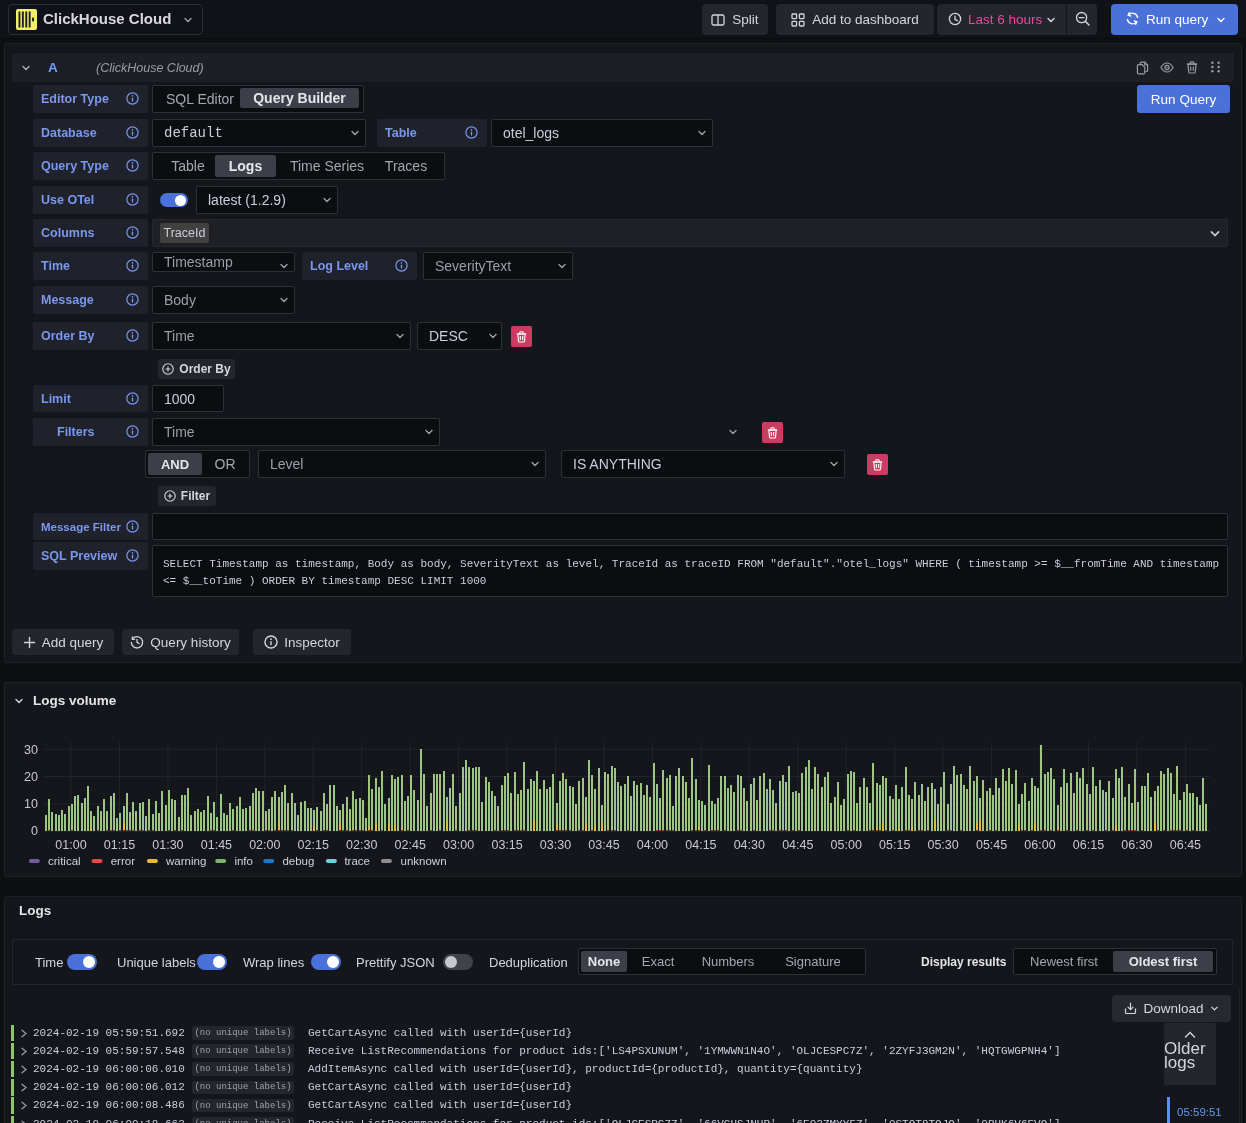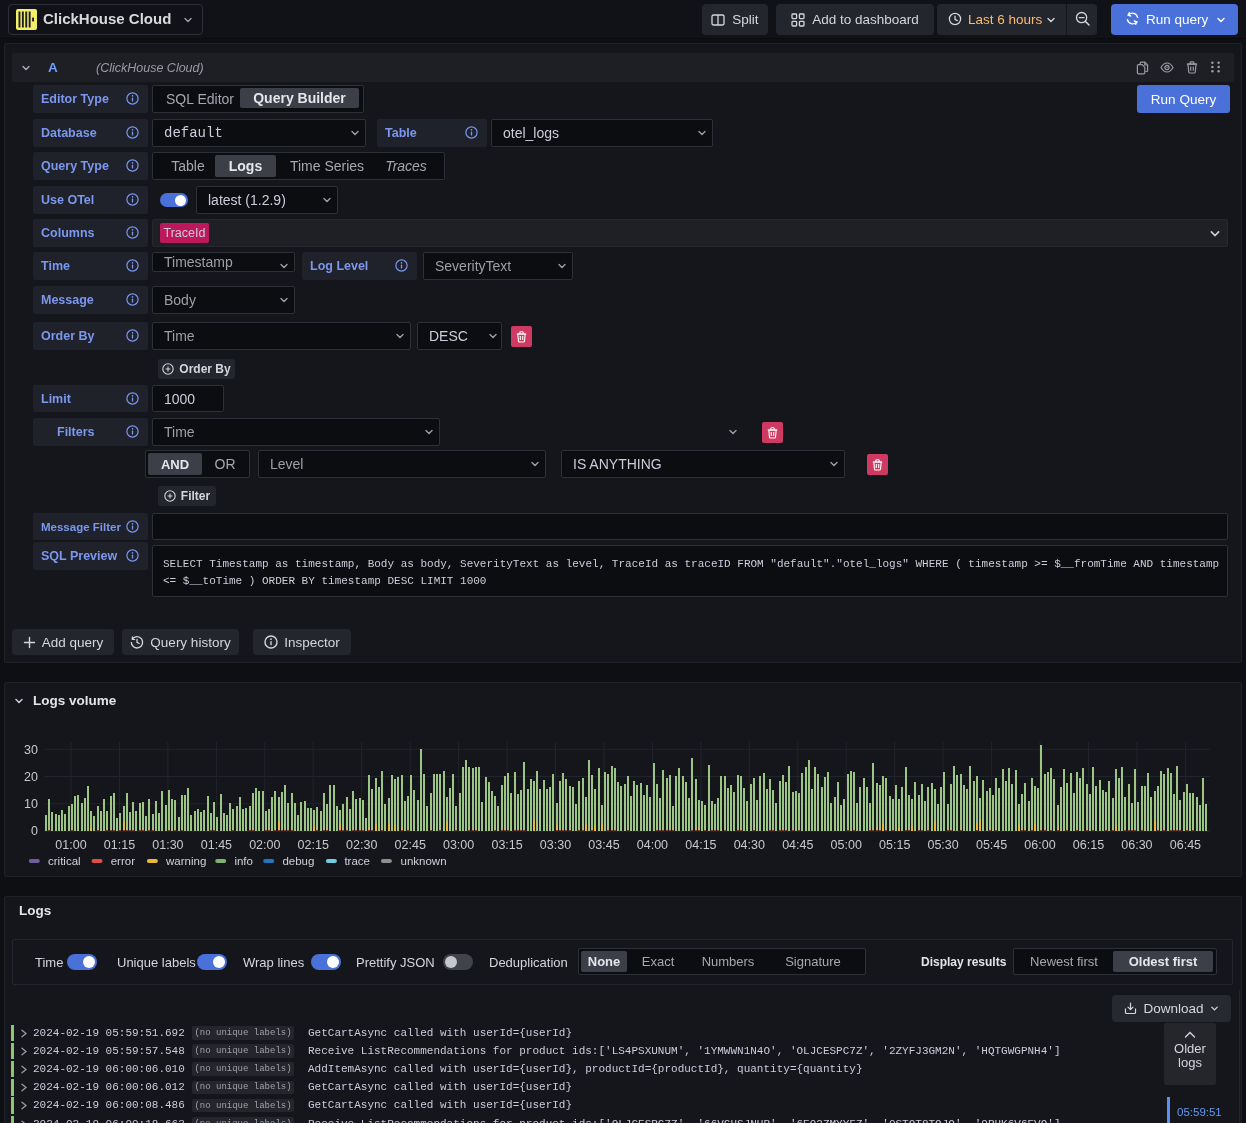--- a/index.html
+++ b/index.html
@@ -63,21 +63,21 @@
  </svg>
  <span>Add to dashboard</span>
 </div>
 
 <div class="abs" style="left:937px;top:4px;width:160px;height:31px;background:#24262d;border-radius:4px;"></div>
 <div class="abs" style="left:1066px;top:4px;width:1px;height:31px;background:#15161a;"></div>
 <svg style="left:948px;top:12px;" width="14" height="14" viewBox="0 0 14 14">
       <circle cx="7" cy="7" r="5.6" fill="none" stroke="#d5d6dd" stroke-width="1.3"></circle>
       <path d="M7 4.2 L7 7.3 L9.3 8.6" fill="none" stroke="#d5d6dd" stroke-width="1.3" stroke-linecap="round"></path>
     </svg>
-<div class="abs" style="left:968px;top:11.5px;font-size:13.5px;font-weight:500;color:#fdba74;">Last 6 hours</div>
+<div class="abs" style="left:968px;top:11.5px;font-size:13.5px;font-weight:500;color:#ec4899;">Last 6 hours</div>
 <svg class="caret" style="left:1046px;top:15px;" viewBox="0 0 10 10">
       <path d="M2 3.5 L5 6.5 L8 3.5" stroke="#d5d6dd" stroke-width="1.4" fill="none" stroke-linecap="round"></path>
     </svg>
 <svg style="left:1075px;top:11px;" width="16" height="16" viewBox="0 0 16 16">
       <circle cx="6.6" cy="6.6" r="5.1" fill="none" stroke="#d5d6dd" stroke-width="1.3"></circle>
       <line x1="10.5" y1="10.5" x2="14" y2="14" stroke="#d5d6dd" stroke-width="1.5" stroke-linecap="round"></line>
       <line x1="4.2" y1="6.6" x2="9" y2="6.6" stroke="#d5d6dd" stroke-width="1.3" stroke-linecap="round"></line>
     </svg>
 
 <div class="abs" style="left:1111px;top:4px;width:127px;height:31px;background:#4a70d9;border-radius:4px;"></div>
@@ -171,21 +171,21 @@
     </div>
     <svg style="left:126px;top:159px;" width="13" height="13" viewBox="0 0 13 13">
       <circle cx="6.5" cy="6.5" r="5.6" fill="none" stroke="#7b97ee" stroke-width="1.2"></circle>
       <circle cx="6.5" cy="3.9" r="0.8" fill="#7b97ee"></circle>
       <rect x="5.85" y="5.6" width="1.3" height="4" rx="0.6" fill="#7b97ee"></rect>
     </svg>
 <div class="rgroup" style="left:152px;top:152px;width:293px;"></div>
 <div class="ropt" style="left:162px;top:152px;width:52px;height:28px;">Table</div>
 <div class="chip" style="left:215px;top:155px;width:61px;height:22px;font-size:14px;">Logs</div>
 <div class="ropt" style="left:283px;top:152px;width:88px;height:28px;">Time Series</div>
-<div class="ropt" style="left:376px;top:152px;width:60px;height:28px;font-style:italic;">Traces</div>
+<div class="ropt" style="left:376px;top:152px;width:60px;height:28px;">Traces</div>
 <div class="lbl" style="left:33px;top:186px;width:115px;height:28px;">
       <span>Use OTel</span>
     </div>
     <svg style="left:126px;top:193px;" width="13" height="13" viewBox="0 0 13 13">
       <circle cx="6.5" cy="6.5" r="5.6" fill="none" stroke="#7b97ee" stroke-width="1.2"></circle>
       <circle cx="6.5" cy="3.9" r="0.8" fill="#7b97ee"></circle>
       <rect x="5.85" y="5.6" width="1.3" height="4" rx="0.6" fill="#7b97ee"></rect>
     </svg>
 <div class="toggle" style="left:160px;top:193px;width:28px;height:14px;background:#4a70d9;">
       <div class="knob" style="left:15px;top:1.5px;width:11px;height:11px;"></div>
@@ -198,21 +198,21 @@
     </svg>
 <div class="lbl" style="left:33px;top:219px;width:115px;height:28px;">
       <span>Columns</span>
     </div>
     <svg style="left:126px;top:226px;" width="13" height="13" viewBox="0 0 13 13">
       <circle cx="6.5" cy="6.5" r="5.6" fill="none" stroke="#7b97ee" stroke-width="1.2"></circle>
       <circle cx="6.5" cy="3.9" r="0.8" fill="#7b97ee"></circle>
       <rect x="5.85" y="5.6" width="1.3" height="4" rx="0.6" fill="#7b97ee"></rect>
     </svg>
 <div class="abs" style="left:152px;top:219px;width:1076px;height:28px;background:#1e2026;border:1px solid #26282e;border-radius:2px;"></div>
-    <div class="abs" style="left:160px;top:223px;width:49px;height:20px;background:#be185d;border-radius:2px;display:flex;align-items:center;justify-content:center;color:#ccccdc;font-size:12.5px;">TraceId</div>
+    <div class="abs" style="left:160px;top:223px;width:49px;height:20px;background:#404040;border-radius:2px;display:flex;align-items:center;justify-content:center;color:#ccccdc;font-size:12.5px;">TraceId</div>
     <svg class="caret" style="left:1209px;top:228px;width:12px;height:12px;" viewBox="0 0 10 10">
       <path d="M2 3.3 L5 6.3 L8 3.3" stroke="#c7c8cd" stroke-width="1.5" fill="none" stroke-linecap="round"></path>
     </svg>
 <div class="lbl" style="left:33px;top:252px;width:115px;height:28px;">
       <span>Time</span>
     </div>
     <svg style="left:126px;top:259px;" width="13" height="13" viewBox="0 0 13 13">
       <circle cx="6.5" cy="6.5" r="5.6" fill="none" stroke="#7b97ee" stroke-width="1.2"></circle>
       <circle cx="6.5" cy="3.9" r="0.8" fill="#7b97ee"></circle>
       <rect x="5.85" y="5.6" width="1.3" height="4" rx="0.6" fill="#7b97ee"></rect>
@@ -1079,16 +1079,16 @@
 <svg style="left:20px;top:1119.5px;" width="8" height="9" viewBox="0 0 8 9">
       <path d="M2 1.2 L6 4.5 L2 7.8" stroke="#9a9ba3" stroke-width="1.3" fill="none" stroke-linecap="round"></path>
     </svg>
 <div class="abs mono" style="left:33px;top:1117.5px;font-size:11px;color:#ccccdc;white-space:pre;">2024-02-19 06:00:18.663</div>
 <div class="abs mono" style="left:192px;top:1117.0px;width:102px;height:13.5px;background:#24262c;border-radius:2px;color:#9fa1aa;font-size:9px;display:flex;align-items:center;justify-content:center;">(no unique labels)</div>
 <div class="abs mono" style="left:308px;top:1117.5px;font-size:11px;color:#ccccdc;white-space:pre;">Receive ListRecommendations for product ids:['OLJCESPC7Z', '66VCHSJNUP', '6E92ZMYYFZ', '0STOT8TOJQ', '9PHK6V6EVQ']</div>
 <div class="abs" style="left:1164px;top:1023px;width:52px;height:62px;background:#24262c;border-radius:2px;"></div>
 <svg style="left:1184px;top:1031px;" width="12" height="8" viewBox="0 0 12 8">
       <path d="M1.5 6 L6 1.5 L10.5 6" stroke="#d5d6dd" stroke-width="1.4" fill="none" stroke-linecap="round"></path>
     </svg>
-<div class="abs" style="left:1164px;top:1042px;width:52px;text-align:center;font-size:13px;color:#d5d6dd;line-height:14px;">Older<br>logs</div>
+<div class="abs" style="left:1164px;top:1042px;width:52px;text-align:left;font-size:17px;color:#d5d6dd;line-height:14px;">Older<br>logs</div>
 <div class="abs" style="left:1167px;top:1097px;width:3px;height:26px;background:#5b8ff2;"></div>
 <div class="abs" style="left:1177px;top:1106px;font-size:11.5px;color:#639af5;">05:59:51</div>
 <div class="abs" style="left:1239px;top:990px;width:1px;height:133px;background:#23252b;"></div>
 </div>
 </body></html>

